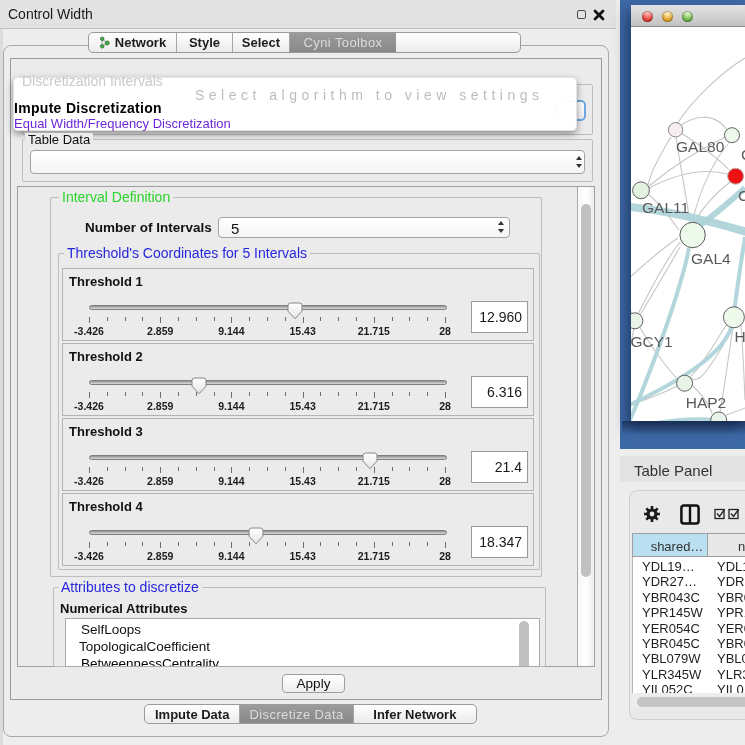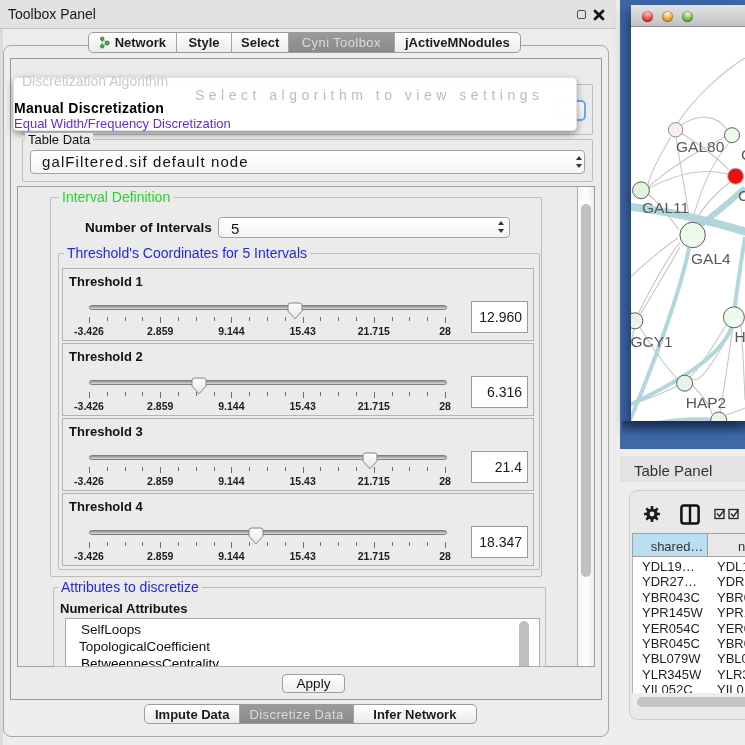--- a/index.html
+++ b/index.html
@@ -50,57 +50,55 @@
 #tpbar{left:620px;top:456px;width:125px;height:26px;background:#e3e3e3}
 #tpbar .t{position:absolute;left:14px;top:6px;font-size:15px;color:#333}
 #tbox{left:629px;top:490px;width:124px;height:230px;background:#e9e9e9;border:1px solid #cecece;border-radius:8px}
 .hcell{position:absolute;top:533px;height:24px;font-size:13px;color:#333;border:1px solid #9e9e9e;text-align:center;padding-top:5px}
 .trow{position:absolute;font-size:13px;color:#1f1f1f;white-space:nowrap}
 </style>
 </head>
 <body>
 
 <div class="abs" id="ltitle">
-  <div class="t">Toolbox Panel</div>
+  <div class="t">Control Width</div>
   <div style="position:absolute;left:577px;top:10px;width:9px;height:9px;border:1.5px solid #4a4a4a;border-radius:2px"></div>
   <svg style="position:absolute;left:593px;top:9px" width="12" height="12">
       <path d="M2 2 L10 10 M10 2 L2 10" stroke="#111" stroke-width="2.8" stroke-linecap="round"></path>
     </svg>
 </div>
 <div class="abs" style="left:0;top:29px;width:3px;height:716px;background:#dcdcdc"></div>
 <div class="abs" id="louter"></div>
 <div class="abs" id="lcontent"></div>
 <div class="abs seg" id="tabbar">
   <div class="s" style="width:88px">
     <svg width="12" height="15" style="margin-right:4px">
         <path d="M3.2 4 L3.2 11 M4 4.5 L7.5 7.5 M7.5 8.5 L4 10.8" stroke="#9a9a9a" stroke-width="1"></path>
         <circle cx="3.2" cy="3.8" r="1.8" fill="#47a64b" stroke="#2f7c33" stroke-width="0.8"></circle>
         <circle cx="8.2" cy="8" r="2.1" fill="#47a64b" stroke="#2f7c33" stroke-width="0.8"></circle>
         <circle cx="3.2" cy="11.3" r="1.8" fill="#47a64b" stroke="#2f7c33" stroke-width="0.8"></circle>
       </svg>
     Network</div>
   <div class="s" style="width:56px">Style</div>
   <div class="s" style="width:57px">Select</div>
   <div class="s sel" style="width:106px">Cyni Toolbox</div>
-  <div class="s" style="width:126px">jActiveMNodules</div>
 </div>
 
 <div class="abs grp" style="left:22px;top:84px;width:571px;height:51px"></div>
 <div class="abs" style="left:556px;top:100px;width:30px;height:21px;border:2.5px solid #6fa7e2;border-radius:5px;background:linear-gradient(#fff,#eee)"></div>
 
 <div class="abs" id="popup"></div>
-<div class="abs" style="left:22px;top:73px;font-size:14px;color:#c9c9c9;z-index:5">Discretization Algorithm</div>
+<div class="abs" style="left:22px;top:73px;font-size:14px;color:#c9c9c9;z-index:5">Discretization Intervals</div>
 <div class="abs" style="left:195px;top:87px;font-size:14px;color:#bcbcbc;letter-spacing:4.5px;z-index:5">Select algorithm to view settings</div>
-<div class="abs" style="left:14px;top:100px;font-size:14px;font-weight:700;letter-spacing:0.3px;color:#000;z-index:5">Manual Discretization</div>
+<div class="abs" style="left:14px;top:100px;font-size:14px;font-weight:700;letter-spacing:0.3px;color:#000;z-index:5">Impute Discretization</div>
 <div class="abs" style="left:14px;top:115.5px;font-size:13px;color:#6d28d9;z-index:5">Equal Width/Frequency Discretization</div>
 
 <div class="abs grp" style="left:22px;top:139px;width:571px;height:43px"></div>
 <div class="abs gtitle" style="left:25px;top:133px;color:#111;font-size:13px;line-height:13px">Table Data</div>
 <div class="abs combo" style="left:30px;top:150px;width:555px;height:24px">
-  <div style="position:absolute;left:11px;top:1.5px;letter-spacing:1.1px">galFiltered.sif default node</div>
   <div class="arr up" style="left:545px;top:5px"></div>
   <div class="arr dn" style="left:545px;top:13px"></div>
 </div>
 
 <div class="abs" style="left:17px;top:186px;width:578px;height:481px;border:1px solid #9f9f9f;background:#ebebeb"></div>
 <div class="abs sbv" style="left:577px;top:187px;width:17px;height:479px;border-left:1px solid #ababab"></div>
 <div class="abs sbthumb" style="left:580.5px;top:204px;width:10px;height:373px"></div>
 
 <div class="abs grp" style="left:50px;top:197px;width:492px;height:380px"></div>
 <div class="abs gtitle" style="left:59px;top:190px;color:#2ad42a">Interval Definition</div>

